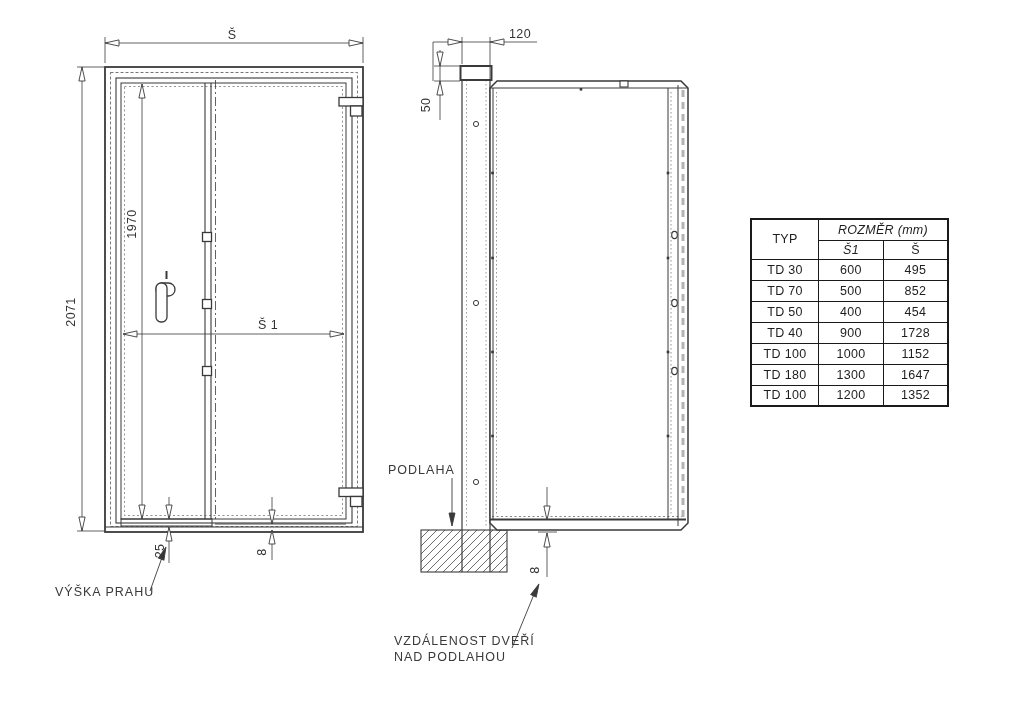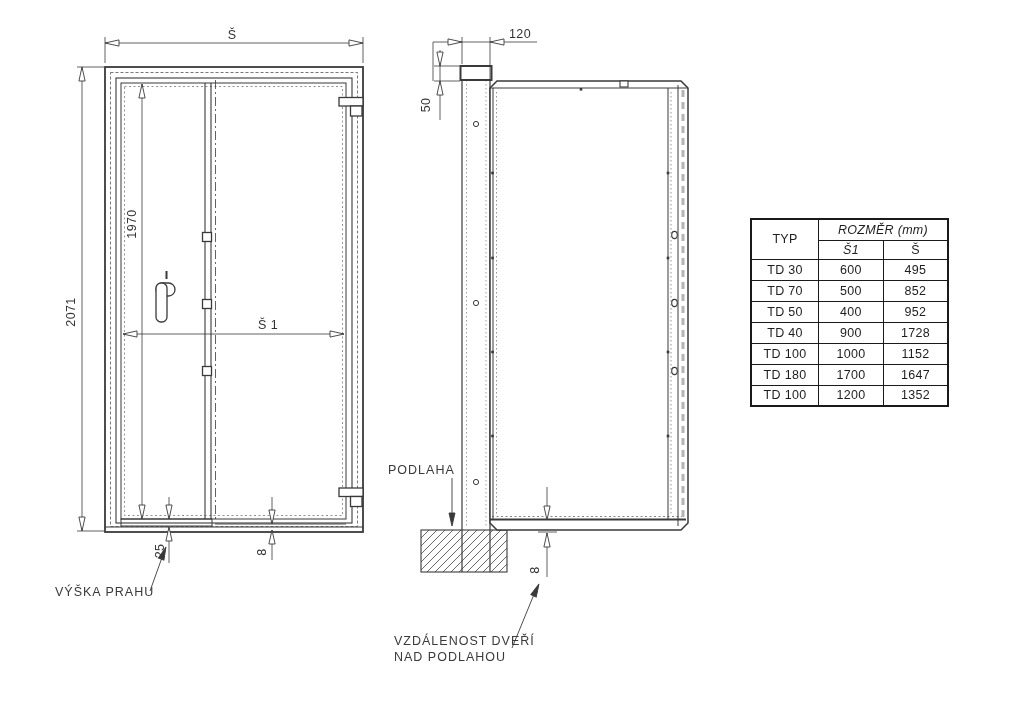--- a/index.html
+++ b/index.html
@@ -239,35 +239,35 @@
       <td>495</td>
     </tr>
     <tr class="dr">
       <td>TD 70</td>
       <td>500</td>
       <td>852</td>
     </tr>
     <tr class="dr">
       <td>TD 50</td>
       <td>400</td>
-      <td>952</td>
+      <td>454</td>
     </tr>
     <tr class="dr">
       <td>TD 40</td>
       <td>900</td>
       <td>1728</td>
     </tr>
     <tr class="dr">
       <td>TD 100</td>
       <td>1000</td>
       <td>1152</td>
     </tr>
     <tr class="dr">
       <td>TD 180</td>
-      <td>1700</td>
+      <td>1300</td>
       <td>1647</td>
     </tr>
     <tr class="dr">
       <td>TD 100</td>
       <td>1200</td>
       <td>1352</td>
     </tr>
   </tbody>
 </table>
 

